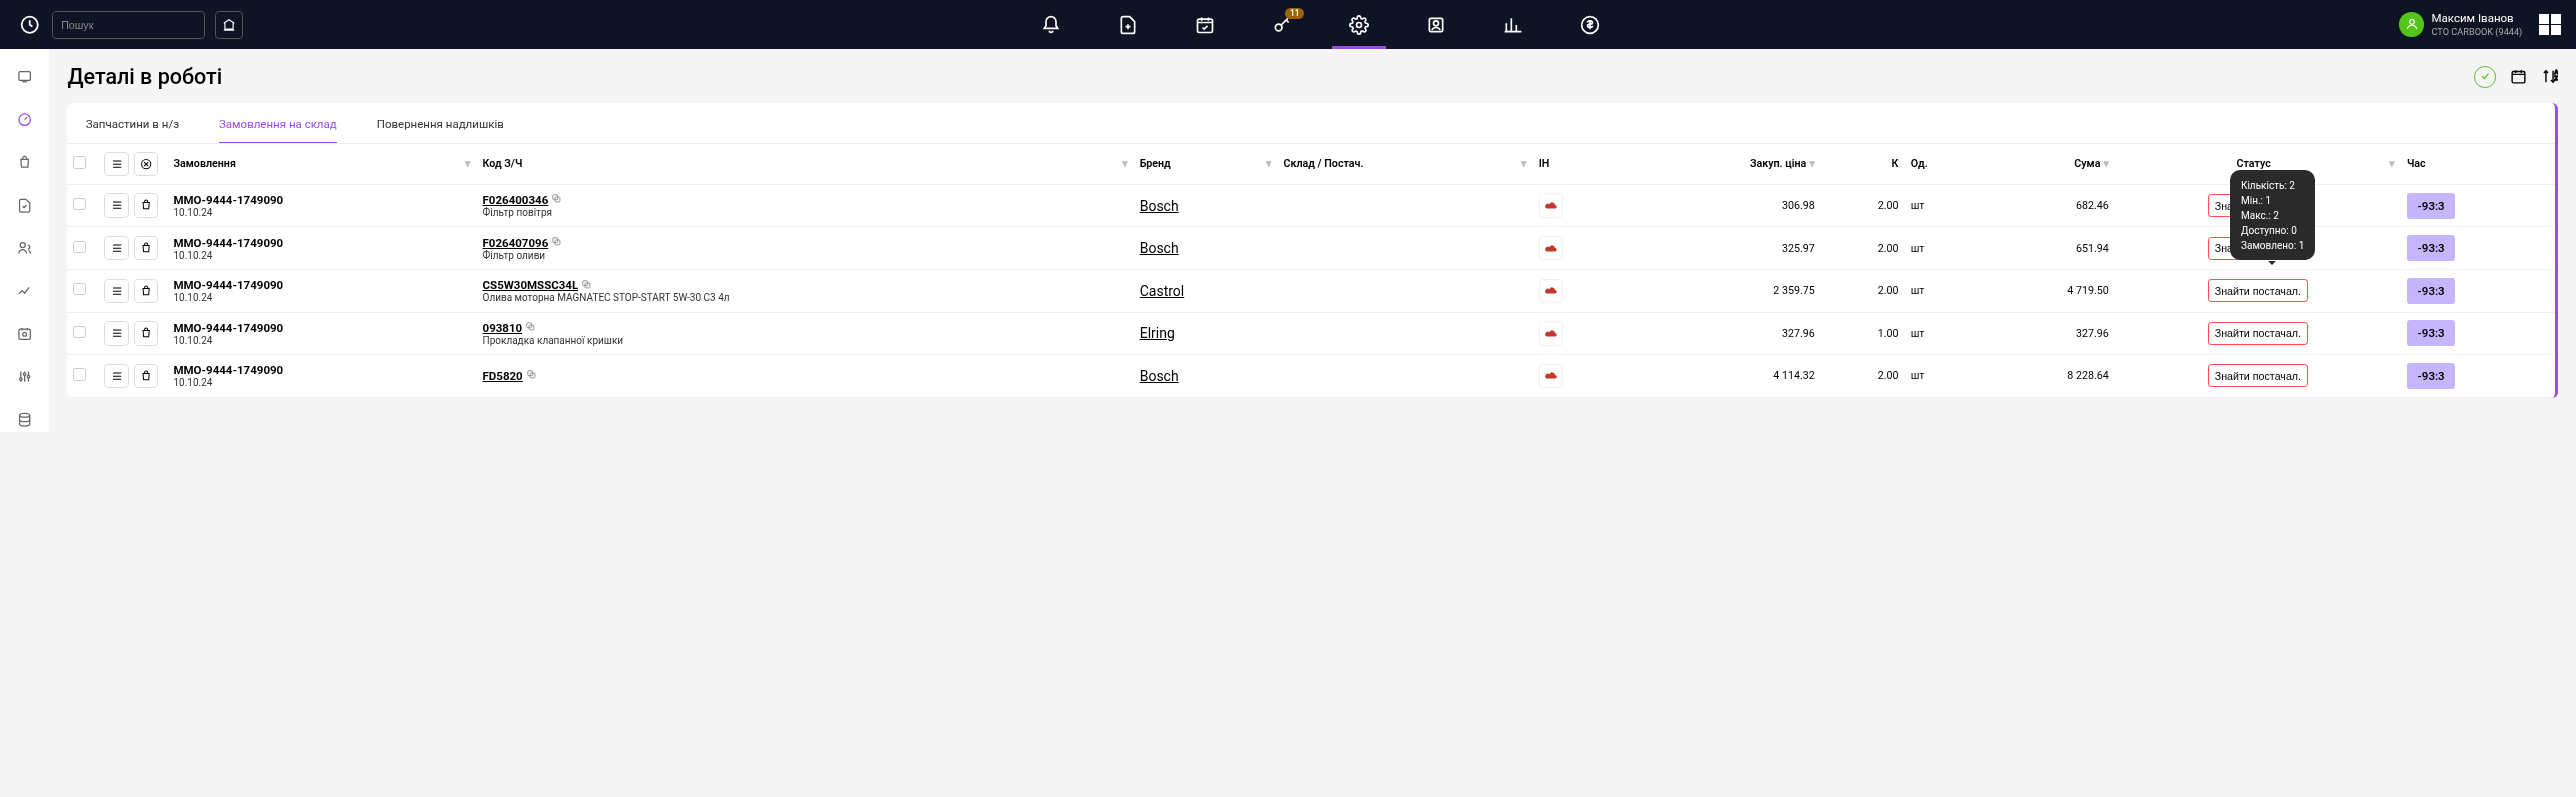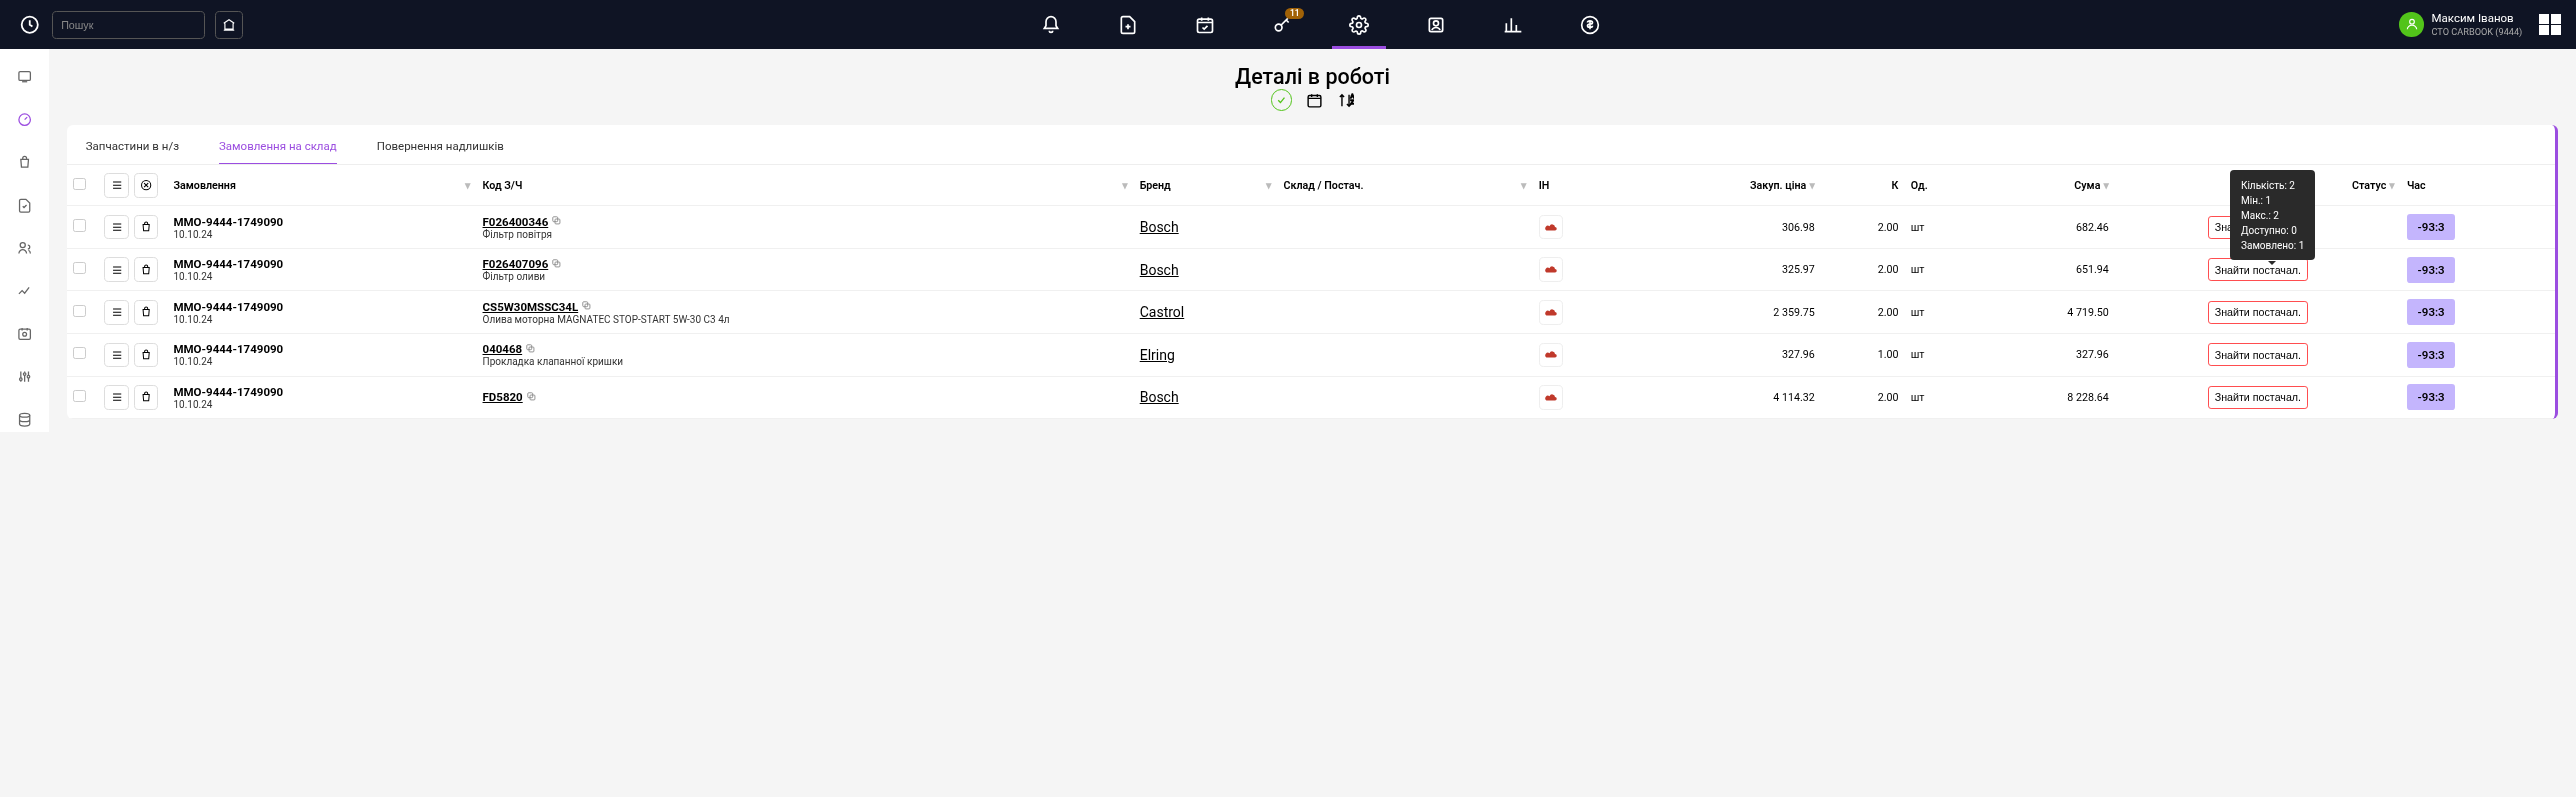--- a/index.html
+++ b/index.html
@@ -23,21 +23,21 @@
 .apps-icon { width: 21.5px; height: 21.5px; display: grid; grid-template-columns: 1fr 1fr; gap: 1.5px; margin-left: 9.2px; }
 .apps-icon div { background: #fff; }
 
 
 .layout { display: flex; }
 .sidebar { width: 49px; background: #fff; display: flex; flex-direction: column; align-items: center; padding-top: 15.3px; gap: 18.4px; }
 .side-item { width: 24.5px; height: 24.5px; display: flex; align-items: center; justify-content: center; color: #666; cursor: pointer; }
 .side-item.active { color: #9b4de0; }
 
 .main { flex: 1; padding: 15.3px 18.4px 0 18.4px; position: relative; }
-.page-head { display: flex; align-items: center; justify-content: space-between; margin-bottom: 14px; flex-direction: column; }
+.page-head { display: flex; align-items: center; justify-content: space-between; margin-bottom: 14px; }
 .page-title { font-size: 21.5px; font-weight: 500; }
 .page-actions { display: flex; align-items: center; gap: 14px; }
 .check-circle { width: 21.5px; height: 21.5px; border: 1.5px solid #52c41a; border-radius: 50%; display: flex; align-items: center; justify-content: center; color: #52c41a; }
 
 
 .card { background: #fff; border-radius: 6.1px; border-right: 3.1px solid #9b4de0; overflow: hidden; }
 
 
 .tabs { display: flex; gap: 40px; padding: 14px 18.4px 0 18.4px; border-bottom: 0.8px solid #eee; }
 .tab { padding-bottom: 10.7px; cursor: pointer; color: #333; font-size: 11.5px; }
@@ -62,21 +62,21 @@
 .status-btn { border: 1.2px solid #ff4d4f; color: #000; padding: 4.6px 6.1px; border-radius: 3.1px; font-size: 10.7px; background: #fff; cursor: pointer; white-space: nowrap; }
 .time-badge { background: #c4b5fd; color: #000; padding: 6.1px 10.7px; border-radius: 3.1px; font-weight: 600; font-size: 11.5px; display: inline-block; }
 .copy-icon { color: #888; margin-left: 3.1px; }
 
 
 .tooltip-box {
   position: absolute;
   background: #2a2a2a;
   color: #fff;
   padding: 7.7px 10.7px;
-  border-radius: 4px;
+  border-radius: 10px;
   font-size: 10px;
   line-height: 1.5;
   z-index: 100;
 }
 .tooltip-box::after { content: ''; position: absolute; bottom: -4.6px; left: 50%; margin-left: -4.6px; border: 4.6px solid transparent; border-top-color: #2a2a2a; border-bottom: none; }
 
 svg { display: block; }
 </style>
 </head>
 <body>
@@ -285,21 +285,21 @@
             </th>
             <th><span>Замовлення</span><span class="filter-icon">▾</span></th>
             <th><span>Код З/Ч</span><span class="filter-icon">▾</span></th>
             <th><span>Бренд</span><span class="filter-icon">▾</span></th>
             <th><span>Склад / Постач.</span><span class="filter-icon">▾</span></th>
             <th><span>ІН</span></th>
             <th class="num"><span>Закуп. ціна</span><span class="filter-icon">▾</span></th>
             <th class="num"><span>К</span></th>
             <th><span>Од.</span></th>
             <th class="num"><span>Сума</span><span class="filter-icon">▾</span></th>
-            <th style="text-align:right"><span>Статус</span><span class="filter-icon">▾</span></th>
+            <th style="text-align:center"><span>Статус</span><span class="filter-icon">▾</span></th>
             <th><span>Час</span></th>
           </tr>
         </thead>
         <tbody id="table-body">
             <tr>
     <td><span class="checkbox"></span></td>
     <td>
       <div class="icon-cell">
         <div class="small-btn">
                     <svg width="12.3" height="12.3" viewBox="0 0 24 24" fill="none" stroke="#000" stroke-width="2">
@@ -440,21 +440,21 @@
                       <path d="M6 7h12l-1 12H7L6 7zM9 7V5a3 3 0 016 0v2"></path>
                     </svg>
                   </div>
       </div>
     </td>
     <td>
       <div class="order-id">MMO-9444-1749090</div>
       <div class="order-date">10.10.24</div>
     </td>
     <td>
-      <div><a class="code-link">040468</a><span class="copy-icon"><svg style="display:inline" width="10.7" height="10.7" viewBox="0 0 24 24" fill="none" stroke="#888" stroke-width="2">
+      <div><a class="code-link">093810</a><span class="copy-icon"><svg style="display:inline" width="10.7" height="10.7" viewBox="0 0 24 24" fill="none" stroke="#888" stroke-width="2">
                       <rect x="9" y="9" width="11" height="11" rx="2"></rect>
                       <rect x="4" y="4" width="11" height="11" rx="2"></rect>
                     </svg></span></div>
       <div class="code-desc">Прокладка клапанної кришки</div>
     </td>
     <td><a class="brand-link">Elring</a></td>
     <td></td>
     <td>
                 <div class="cloud-icon">
                   <svg width="14" height="9.2" viewBox="0 0 24 16">

